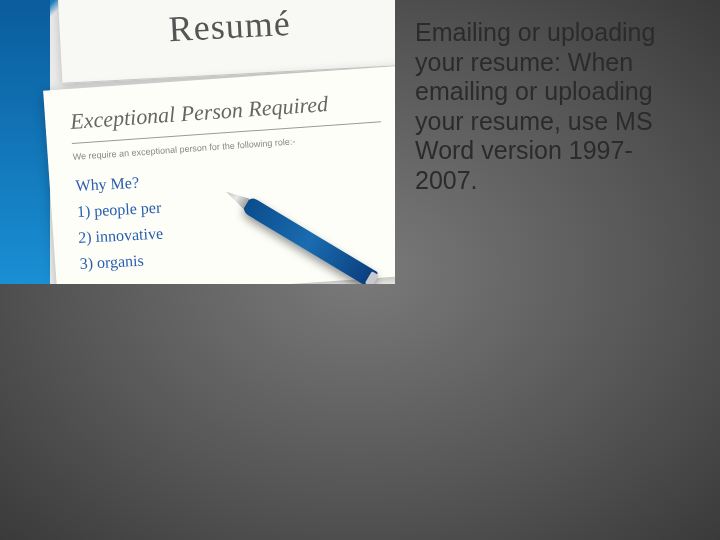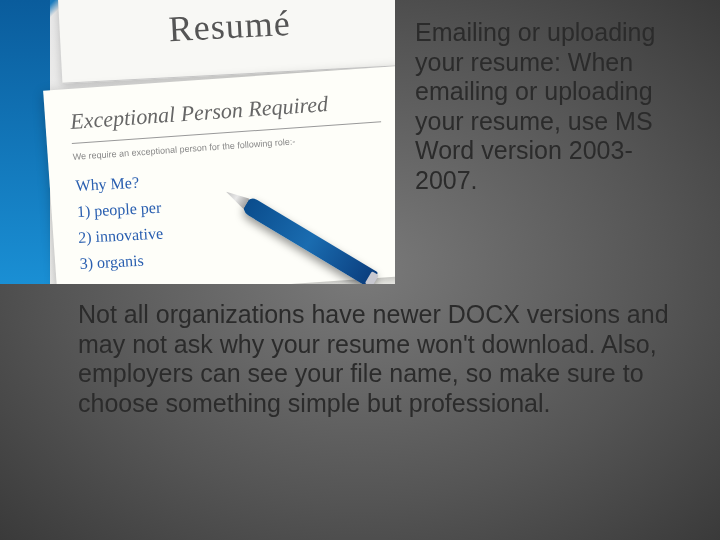--- a/index.html
+++ b/index.html
@@ -150,15 +150,14 @@
       <div class="handwritten">
         <div>Why Me?</div>
         <div>1) people per</div>
         <div>2) innovative</div>
         <div>3) organis</div>
       </div>
       <div class="pen"></div>
     </div>
   </div>
 
-  <div class="text-right">Emailing or uploading your resume: When emailing or uploading your resume, use MS Word version 2003-2007.</div>
-  <div class="text-bottom">Not all organizations have newer DOCX versions and may not ask why your resume won't download. Also, employers can see your file name, so make sure to choose something simple but professional.</div>
+  <div class="text-right">Emailing or uploading your resume: When emailing or uploading your resume, use MS Word version 1997-2007.</div>
 </div>
 
 </body></html>

